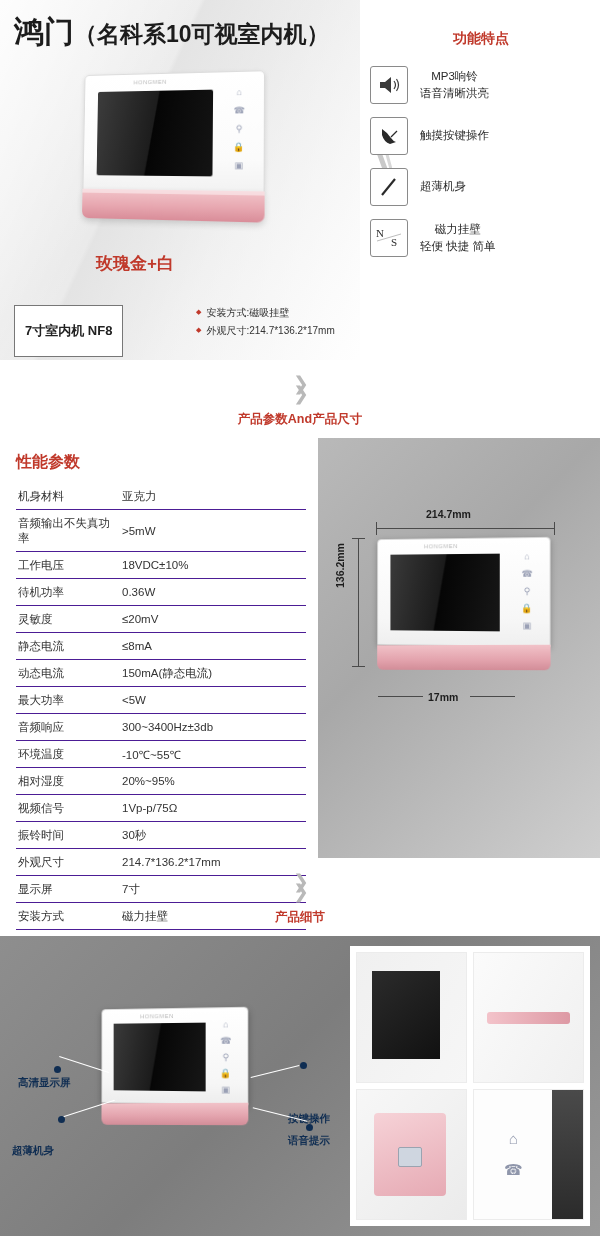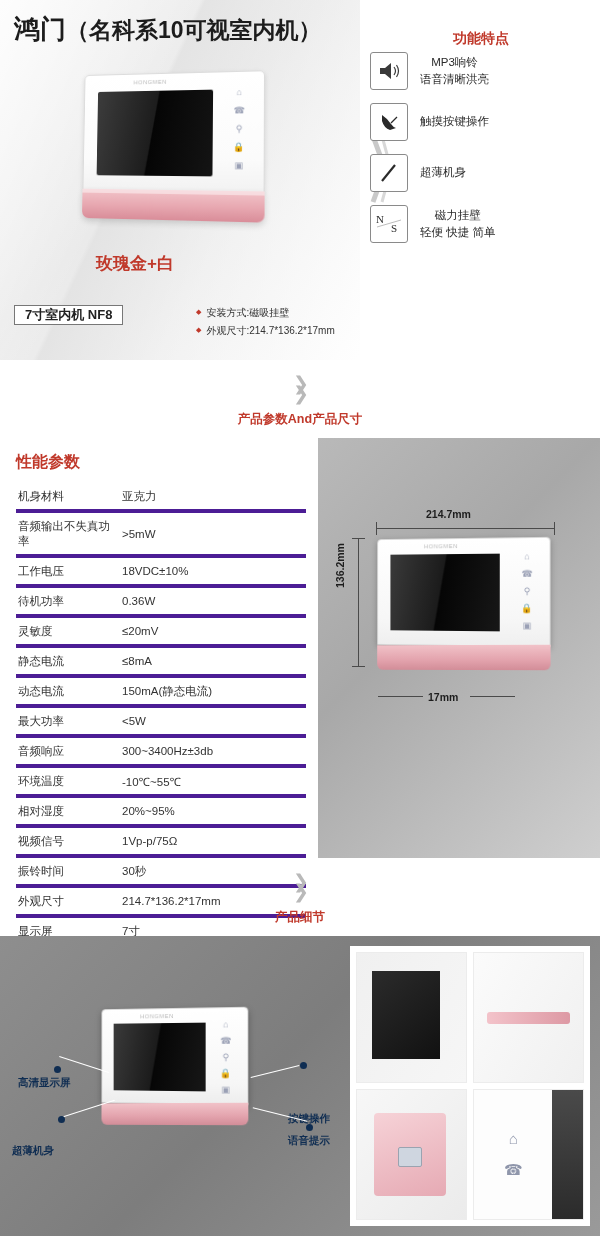--- a/index.html
+++ b/index.html
@@ -25,21 +25,21 @@
   .hero-bg-left:after {
     content: ""; position: absolute; left: 0; top: 0; width: 100%; height: 100%;
     background: linear-gradient(115deg, rgba(255,255,255,0.85) 0%, rgba(255,255,255,0) 38%,
                 rgba(226,226,226,0.8) 39%, rgba(243,243,243,0.4) 62%, rgba(255,255,255,0.9) 100%);
   }
   .hero-title {
     position: absolute; left: 14px; top: 12px; z-index: 5;
     font-size: 23px; font-weight: bold; color: #1c1c1c;
     letter-spacing: 0px; white-space: nowrap;
   }
-  .hero-title .brand { font-size: 26px; }
+  .hero-title .brand { font-size: 30px; }
   .prod-photo {
     position: absolute; left: 78px; top: 72px; width: 200px; height: 165px; z-index: 4;
   }
   
   .mon {
     position: relative; width: 196px; height: 152px;
     transform: perspective(600px) rotateY(-12deg) rotateX(3deg);
   }
   .mon-body {
     position: absolute; left: 0; top: 0; width: 186px; height: 120px;
@@ -69,34 +69,34 @@
   .mon-base:after {
     content:""; position:absolute; left:0; top:0; width:100%; height:4px;
     background: rgba(255,255,255,0.45);
   }
   .color-label {
     position: absolute; left: 96px; top: 252px; z-index: 6;
     font-size: 17px; font-weight: bold; color: #c0392b;
   }
   .model-box {
     position: absolute; left: 14px; top: 305px; z-index: 6;
-    border: 1.5px solid #777; padding: 0 10px; background: #fff;
+    border: 1.5px solid #777; padding: 16px 10px; background: #fff;
     font-size: 13px; font-weight: bold; color: #222;
   }
   .spec-list {
     position: absolute; left: 196px; top: 306px; z-index: 6; font-size: 10px; color: #333;
   }
   .spec-list li { list-style: none; margin-bottom: 4px; white-space: nowrap; }
   .spec-list li:before { content: "\25C6"; color: #c0392b; font-size: 7px; margin-right: 5px; vertical-align: 2px; }
   
   .features {
     position: absolute; right: 0; top: 0; width: 240px; height: 360px; z-index: 6; padding: 30px 8px 0 10px;
   }
   .features-title {
-    font-size: 14px; font-weight: bold; color: #c0392b; text-align: center; margin-bottom: 4px;
+    font-size: 14px; font-weight: bold; color: #c0392b; text-align: center; margin-bottom: 18px;
   }
   .feature-row { display: flex; align-items: center; margin-bottom: 13px; }
   .feature-icon {
     width: 38px; height: 38px; border: 1.3px solid #8a8a8a; border-radius: 3px;
     display: flex; align-items: center; justify-content: center; margin-right: 12px;
     background: #fff; flex: none;
   }
   .feature-text { font-size: 11.5px; color: #2a2a2a; line-height: 1.5; text-align: center; }
   .chev-divider {
     position: absolute; left: 370px; top: 130px; width: 22px; height: 78px; z-index: 5;
@@ -104,21 +104,21 @@
   
   .divider { width: 600px; padding: 14px 0 10px; text-align: center; background:#fff; }
   .divider .chev { font-size: 19px; color: #b9b9b9; letter-spacing: -2px; line-height: 1; display:block; }
   .divider .chev + .chev { margin-top: -9px; }
   .divider-label { margin-top: 8px; font-size: 12.5px; color: #c0392b; font-weight: bold; }
   
   .params-wrap { display: flex; width: 600px; height: 420px; background:#fff; }
   .params-left { width: 318px; padding: 14px 12px 0 16px; }
   .params-title { font-size: 16px; font-weight: bold; color: #c0392b; margin-bottom: 10px; }
   table.params { width: 100%; border-collapse: collapse; font-size: 11.5px; }
-  table.params td { padding: 5.5px 2px; border-bottom: 4px solid #4c1d95; color: #333; }
+  table.params td { padding: 5.5px 2px; border-bottom: 1px solid #4c1d95; color: #333; }
   table.params td.k { width: 104px; }
   .params-right {
     width: 282px; background: linear-gradient(135deg,#b9b9b9 0%,#a8a8a8 40%,#cfcfcf 100%);
     position: relative;
   }
   .dim-mon { position: absolute; left: 56px; top: 100px; width: 180px; }
   .dim-body {
     position: relative; width: 176px; height: 108px;
     background: linear-gradient(180deg,#ffffff 0%,#f7f7f7 75%,#efefef 100%);
     border: 1px solid #d8d8d8; border-radius: 4px 4px 0 0;

